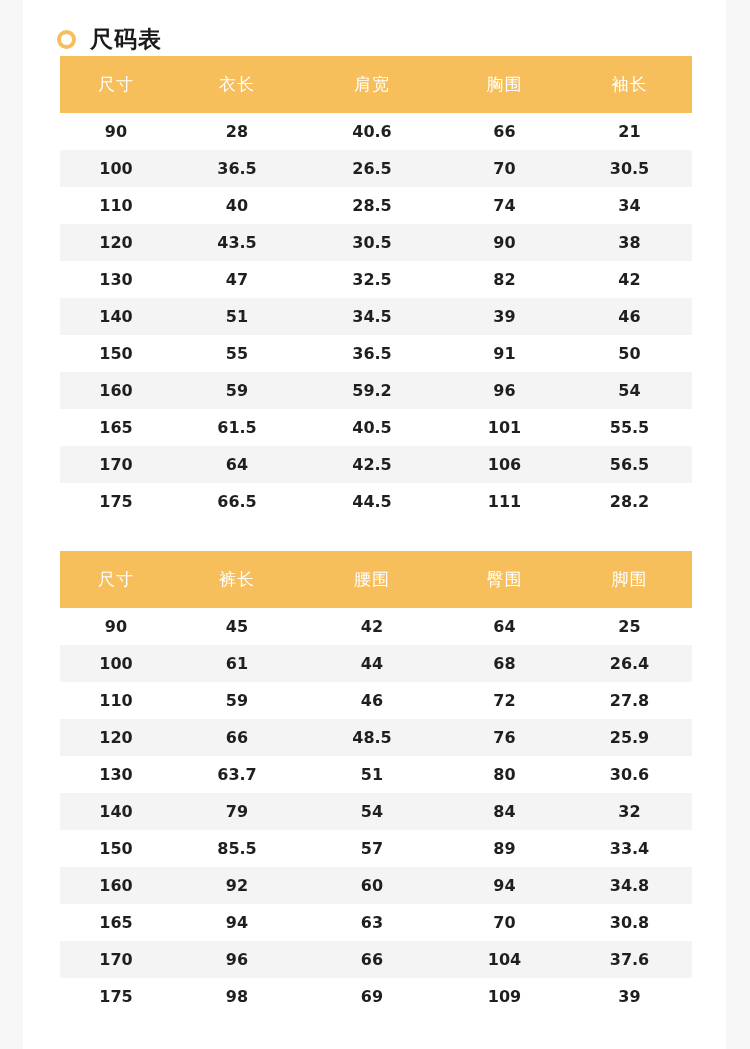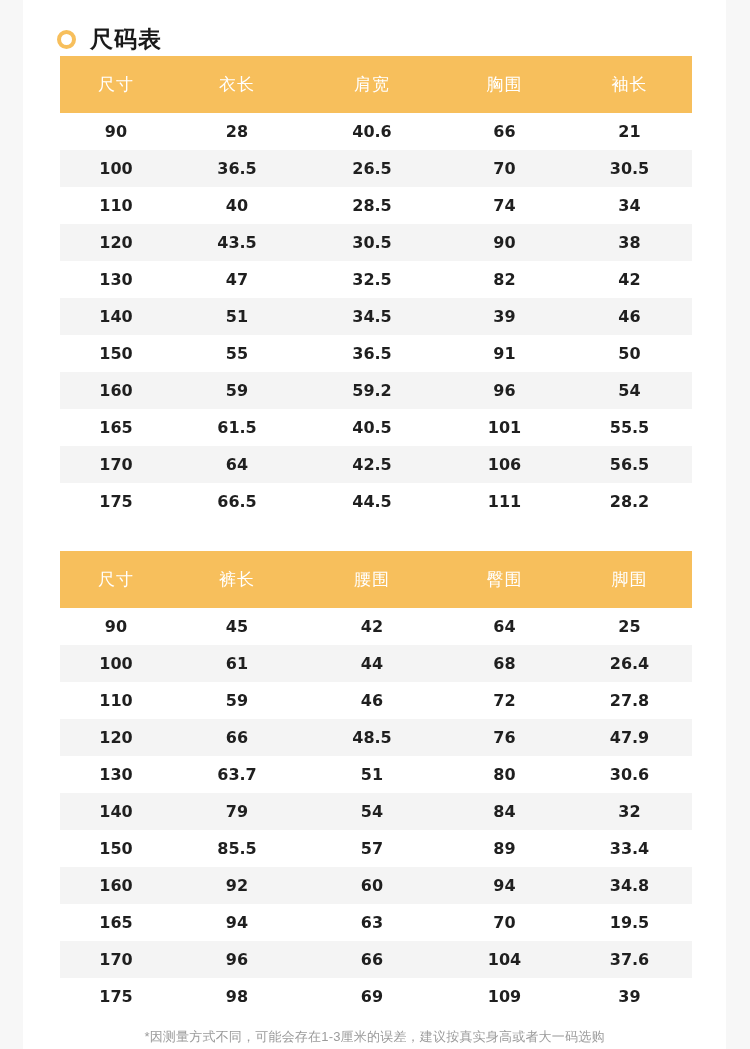--- a/index.html
+++ b/index.html
@@ -246,21 +246,21 @@
             <td>59</td>
             <td>46</td>
             <td>72</td>
             <td>27.8</td>
           </tr>
           <tr>
             <td>120</td>
             <td>66</td>
             <td>48.5</td>
             <td>76</td>
-            <td>47.9</td>
+            <td>25.9</td>
           </tr>
           <tr>
             <td>130</td>
             <td>63.7</td>
             <td>51</td>
             <td>80</td>
             <td>30.6</td>
           </tr>
           <tr>
             <td>140</td>
@@ -281,36 +281,35 @@
             <td>92</td>
             <td>60</td>
             <td>94</td>
             <td>34.8</td>
           </tr>
           <tr>
             <td>165</td>
             <td>94</td>
             <td>63</td>
             <td>70</td>
-            <td>19.5</td>
+            <td>30.8</td>
           </tr>
           <tr>
             <td>170</td>
             <td>96</td>
             <td>66</td>
             <td>104</td>
             <td>37.6</td>
           </tr>
           <tr>
             <td>175</td>
             <td>98</td>
             <td>69</td>
             <td>109</td>
             <td>39</td>
           </tr>
         </tbody>
       </table>
     </div>
 
-    <div class="footnote">*因测量方式不同，可能会存在1-3厘米的误差，建议按真实身高或者大一码选购</div>
 
   </div>
 </div>
 
 </body></html>

